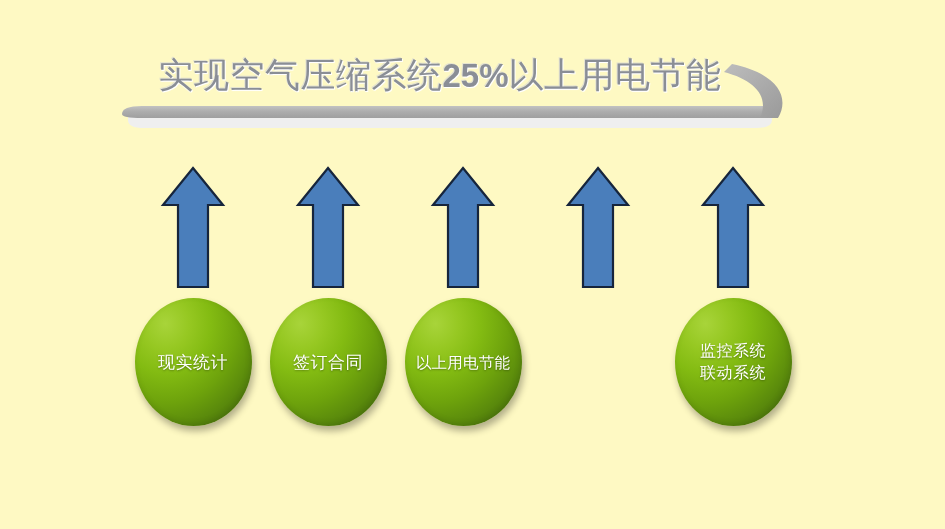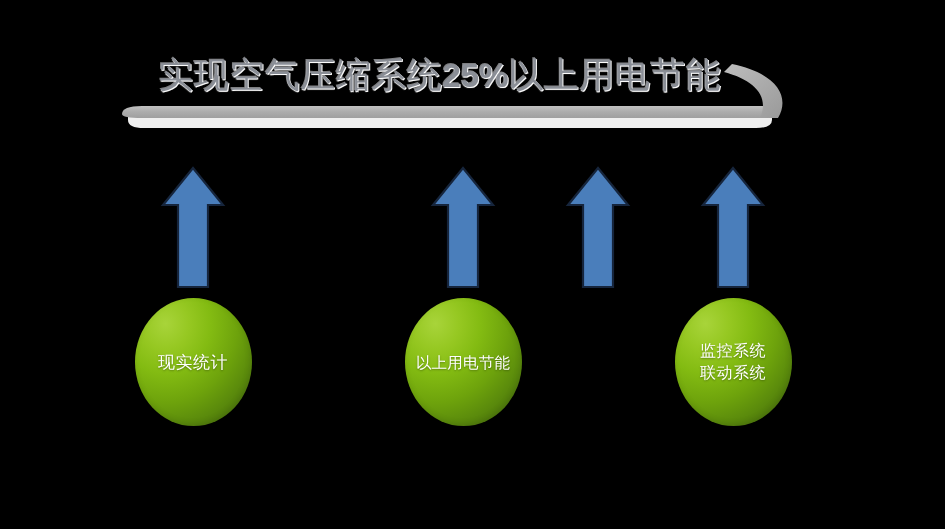--- a/index.html
+++ b/index.html
@@ -14,21 +14,21 @@
     overflow: hidden;
     position: relative;
   }
 
   #slide {
     position: absolute;
     left: 0;
     top: 0;
     width: 945px;
     height: 529px;
-    background: #000000;
+    background: #fef9c3;
   }
 
   
   #banner {
     position: absolute;
     left: 120px;
     top: 38px;
     width: 680px;
     height: 105px;
   }
@@ -168,20 +168,30 @@
       <div class="arrow">
         <svg viewBox="0 0 66 125" preserveAspectRatio="none">
           <polygon points="33,3 63,40 48,40 48,122 18,122 18,40 3,40" fill="#4a7ebb" stroke="#16253c" stroke-width="2.2" stroke-linejoin="miter"></polygon>
         </svg>
       </div>
       <div class="ball">
         <div class="ball-label">现实统计</div>
       </div>
     </div>
 
+    <div class="node" style="left:263px;">
+      <div class="arrow">
+        <svg viewBox="0 0 66 125" preserveAspectRatio="none">
+          <polygon points="33,3 63,40 48,40 48,122 18,122 18,40 3,40" fill="#4a7ebb" stroke="#16253c" stroke-width="2.2" stroke-linejoin="miter"></polygon>
+        </svg>
+      </div>
+      <div class="ball">
+        <div class="ball-label">签订合同</div>
+      </div>
+    </div>
 
     <div class="node" style="left:398px;">
       <div class="arrow">
         <svg viewBox="0 0 66 125" preserveAspectRatio="none">
           <polygon points="33,3 63,40 48,40 48,122 18,122 18,40 3,40" fill="#4a7ebb" stroke="#16253c" stroke-width="2.2" stroke-linejoin="miter"></polygon>
         </svg>
       </div>
       <div class="ball">
         <div class="ball-label small">以上用电节能</div>
       </div>

